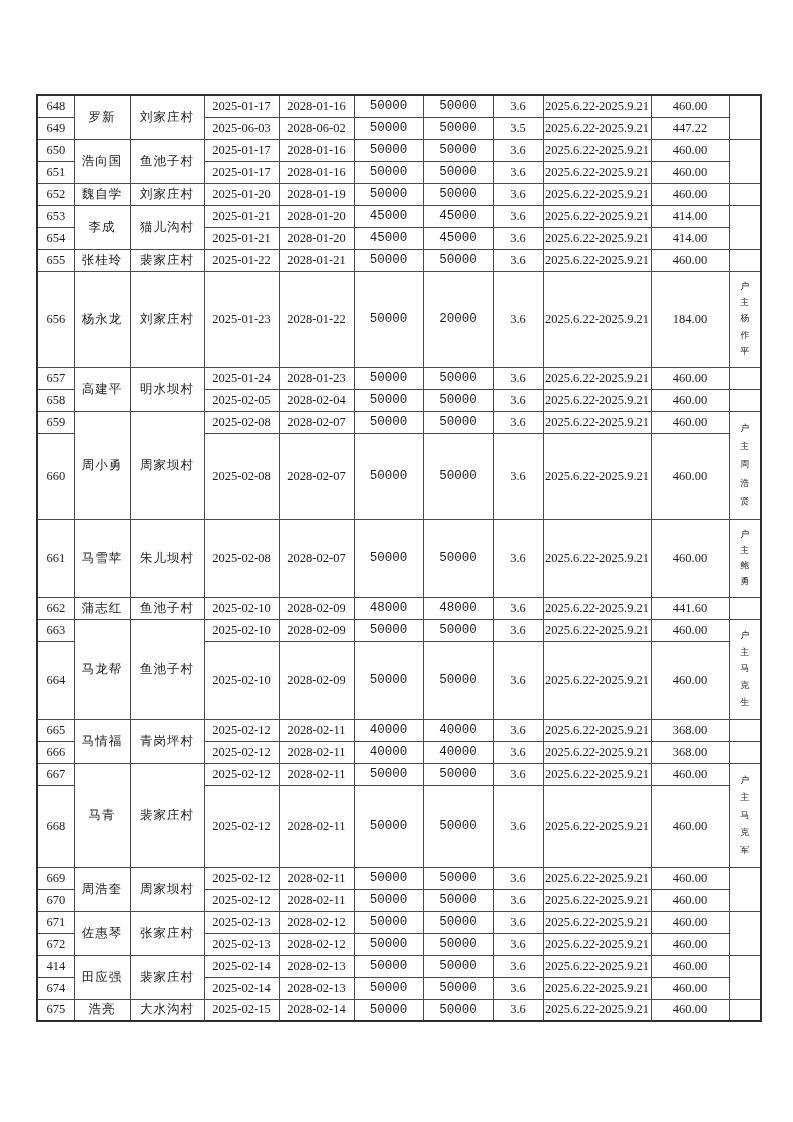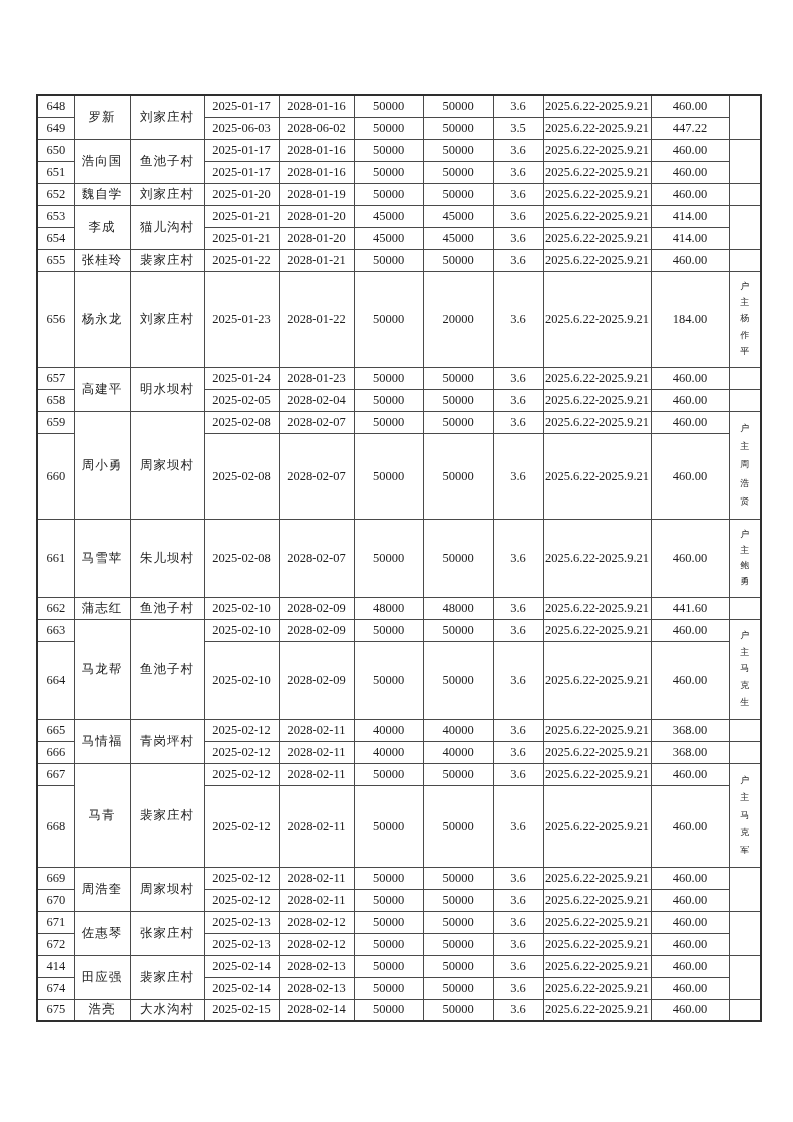--- a/index.html
+++ b/index.html
@@ -25,21 +25,21 @@
     vertical-align:middle;
     padding:0;
     font-size:12.5px;
     color:#1c1c1c;
     overflow:hidden;
     white-space:nowrap;
   }
   td.c-num{font-size:12px;}
   td.c-name,td.c-village{font-size:12.5px;letter-spacing:1px;}
   td.c-start,td.c-end{font-size:12px;}
-  td.c-amount1,td.c-amount2{font-size:12.5px;}
+  td.c-amount1,td.c-amount2{font-size:12.5px;font-family:Liberation Mono, monospace;}
   td.c-rate{font-size:12px;}
   td.c-period{font-size:8px;color:#3c3c3c;}
   td.c-interest{font-size:12.5px;font-family:Liberation Serif, serif;}
   td.c-remark{font-size:9px;}
   .vtext{
     display:flex;flex-direction:column;
     justify-content:space-evenly;align-items:center;
     margin:0 auto;
     font-size:9px;color:#2a2a2a;line-height:1;
   }

